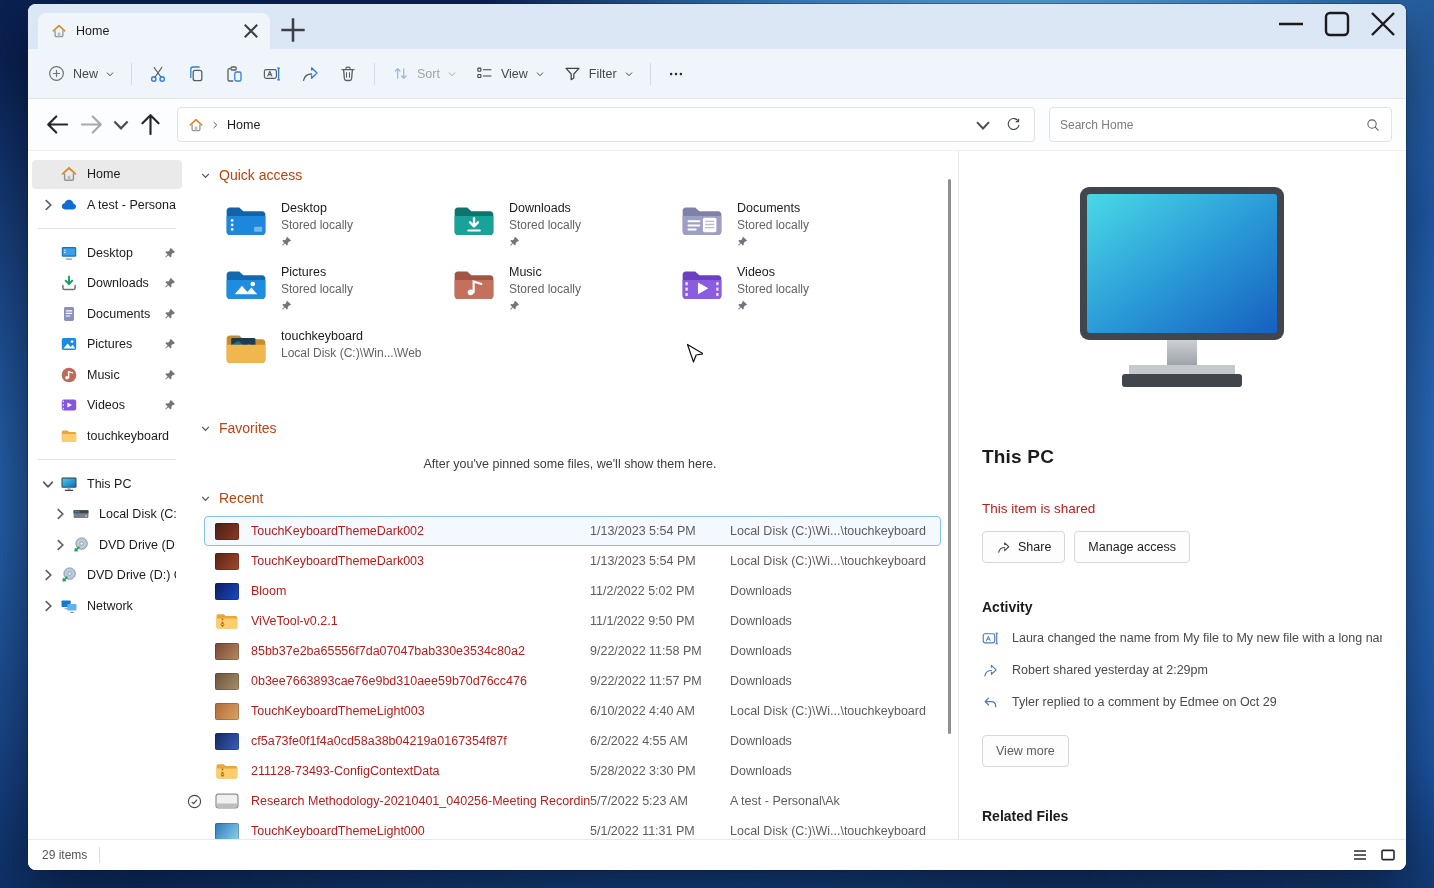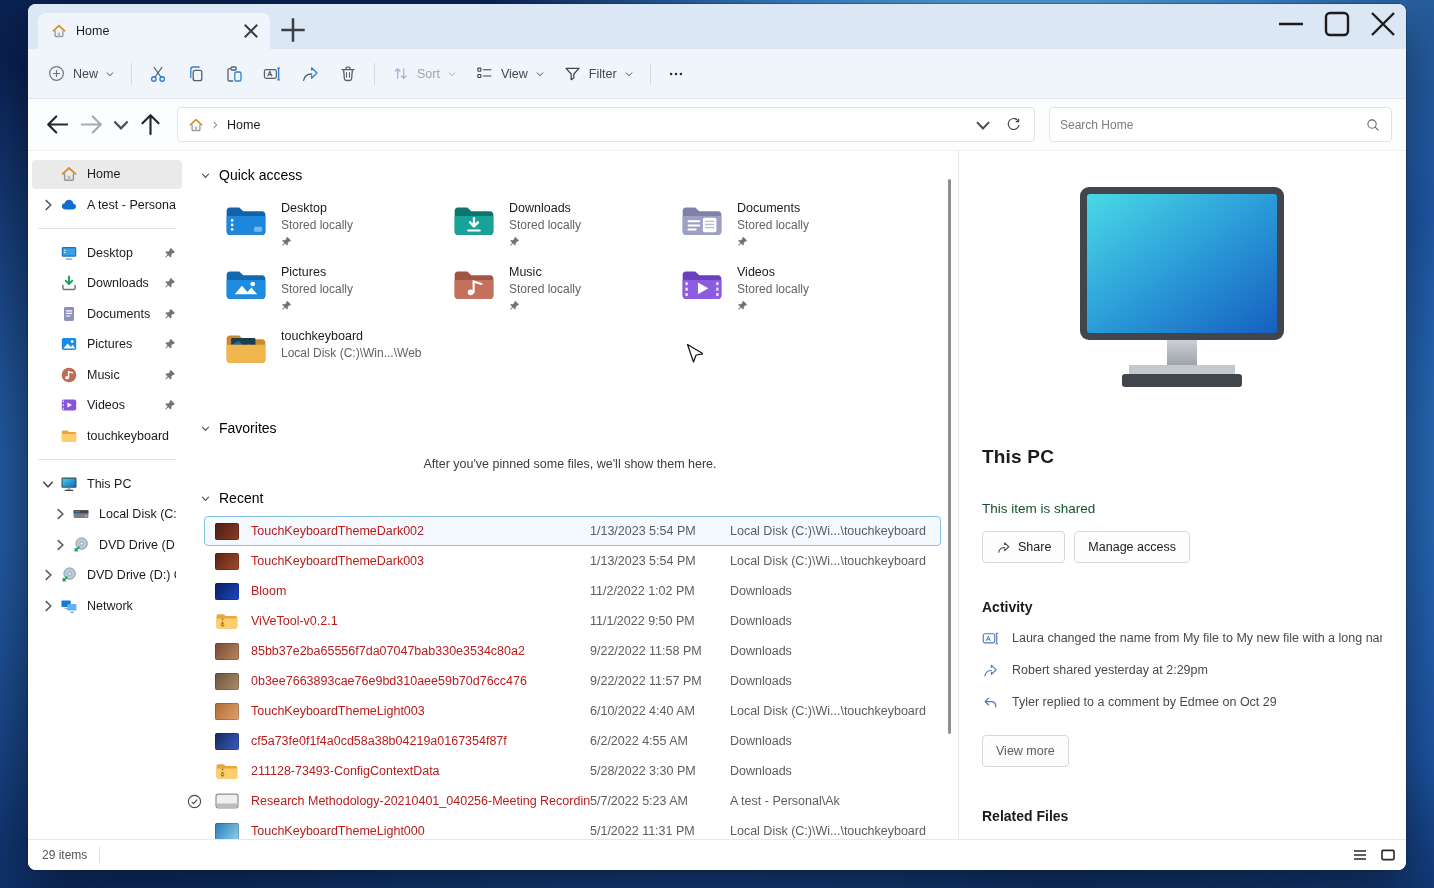--- a/index.html
+++ b/index.html
@@ -46,21 +46,21 @@
 .sidebar{width:158px;flex:none;padding:7px 2px 0 2px;overflow:hidden}
 .side-item{display:flex;align-items:center;height:29px;margin:1.5px 2px;padding:0 6px 0 8px;border-radius:4px;font-size:12.5px;color:#1b1b1b}
 .side-item.sel{background:#eaeaea}
 .side-item .chev{width:16px;height:16px;flex:none;display:flex;align-items:center;justify-content:center}
 .side-item .sic{width:18px;height:18px;margin-left:4px}
 .side-item .lbl{margin-left:9px;white-space:nowrap;overflow:hidden;flex:1}
 .side-item .pin{width:12px;height:12px;margin-left:4px}
 .sidesep{height:1px;background:#e3e3e3;margin:9px 8px}
 
 .content{flex:1;min-width:0;padding:10px 0 0 12px;position:relative;overflow:hidden}
-.sect-h{display:flex;align-items:center;gap:8px;font-size:14px;color:#000000;margin:4px 0 0 2px;height:20px}
+.sect-h{display:flex;align-items:center;gap:8px;font-size:14px;color:#c2410c;margin:4px 0 0 2px;height:20px}
 .sect-h .cv{width:11px;height:11px}
 .qa-grid{display:grid;grid-template-columns:repeat(3,228px);margin:15px 0 0 26px;row-gap:2px}
 .qa-tile{display:flex;gap:13px;height:62px}
 .qa-ic{width:44px;height:36px;margin-top:2px}
 .qa-name{font-size:12.5px;color:#1b1b1b;margin-top:1px}
 .qa-sub{font-size:12px;color:#636363;margin-top:3px}
 .qa-pin{width:11px;height:11px;margin-top:4px}
 .fav-empty{text-align:center;font-size:12.5px;color:#3d3d3d;margin-top:19px}
 .recent-h{margin-top:17px}
 .rows{margin:8px 0 0 6px;width:737px}
@@ -72,21 +72,21 @@
 .rrow .nm{flex:1;color:#b91c1c;white-space:nowrap;overflow:hidden}
 .rrow .dt{width:140px;color:#5d5d5d;flex:none}
 .rrow .lc{width:200px;color:#5d5d5d;flex:none;white-space:nowrap;overflow:hidden}
 .gutter{width:16px;flex:none;position:relative}
 .vthumb{position:absolute;left:6px;top:28px;width:3px;height:555px;background:#8f8f8f;border-radius:2px}
 
 
 .rightpane{width:448px;flex:none;border-left:1px solid #e6e6e6;padding:0 24px 0 23px;overflow:hidden;background:#fff}
 .monitorwrap{width:230px;margin:34px auto 0}
 .pane-title{font-size:19px;font-weight:700;color:#1b1b1b;margin-top:47px;letter-spacing:.2px}
-.shared-txt{font-size:13.5px;color:#14532d;margin-top:33px}
+.shared-txt{font-size:13.5px;color:#b91c1c;margin-top:33px}
 .btnrow{display:flex;gap:9px;margin-top:15px}
 .wbtn{height:32px;border:1px solid #d8d8d8;border-radius:4px;background:#fdfdfd;display:flex;align-items:center;gap:7px;padding:0 13px;font-size:12.5px;color:#1b1b1b}
 .acthead{font-size:14px;font-weight:700;color:#1b1b1b;margin-top:36px}
 .actrow{display:flex;gap:13px;margin-top:16px;font-size:12.5px;color:#4a4a4a;align-items:flex-start}
 .actrow .aic{width:17px;height:17px;margin-top:-1px}
 .actrow .atxt{white-space:nowrap;overflow:hidden}
 .viewmore{margin-top:24px}
 .relhead{font-size:14px;font-weight:700;color:#1b1b1b;margin-top:41px}
 
 
@@ -709,21 +709,21 @@
             </span>
             <span class="nm">TouchKeyboardThemeDark003</span>
             <span class="dt">1/13/2023 5:54 PM</span>
             <span class="lc">Local Disk (C:)\Wi...\touchkeyboard</span>
           </div>
           <div class="rrow">
             <span class="thumbwrap">
               <span class="thumb" style="background: linear-gradient(125deg, rgb(11, 30, 94), rgb(27, 73, 200));"></span>
             </span>
             <span class="nm">Bloom</span>
-            <span class="dt">11/2/2022 1:02 PM</span>
+            <span class="dt">11/2/2022 5:02 PM</span>
             <span class="lc">Downloads</span>
           </div>
           <div class="rrow">
             <span class="thumbwrap">
               <svg viewBox="0 0 24 20">
                 <path d="M1.5 5c0-1 .8-1.8 1.8-1.8h5.2L10.7 5h9.8c1 0 1.8.8 1.8 1.8v9c0 1-.8 1.8-1.8 1.8H3.3c-1 0-1.8-.8-1.8-1.8z" fill="#e9a63c"></path>
                 <path d="M1.5 7.5h20.8v8.3c0 1-.8 1.8-1.8 1.8H3.3c-1 0-1.8-.8-1.8-1.8z" fill="#fdce6b"></path>
                 <path d="M7.5 7.5v8" stroke="#9a7226" stroke-width="1.6" stroke-dasharray="1.7 1.5"></path>
                 <circle cx="7.5" cy="13.6" r="1.3" fill="none" stroke="#9a7226" stroke-width="1"></circle>
               </svg>

